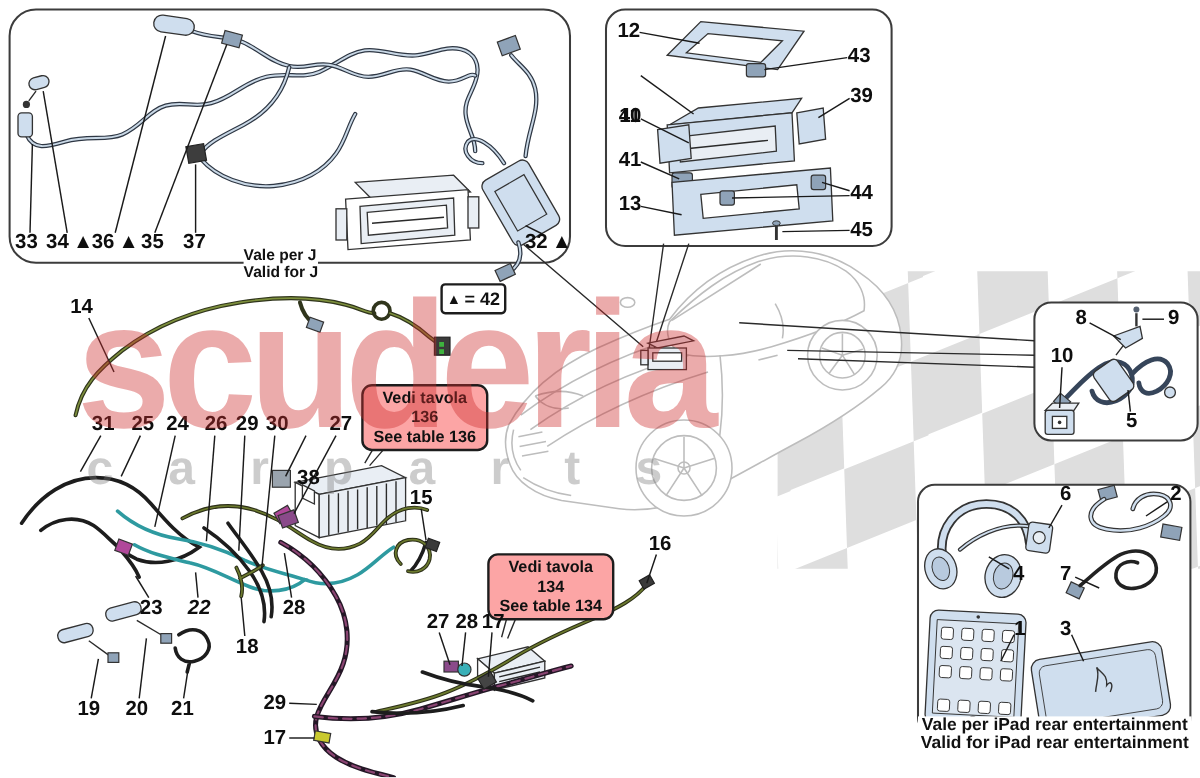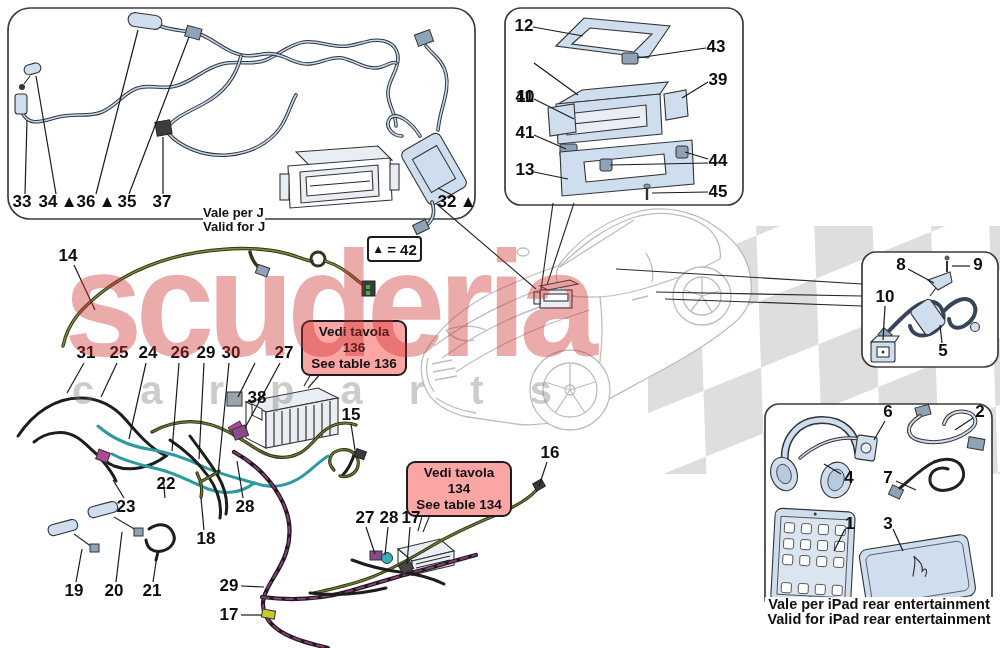--- a/index.html
+++ b/index.html
@@ -436,21 +436,21 @@
       <div class="callout" style="left: 119px; top: 353px;">25</div>
       <div class="callout" style="left: 148px; top: 353px;">24</div>
       <div class="callout" style="left: 180px; top: 353px;">26</div>
       <div class="callout" style="left: 206px; top: 353px;">29</div>
       <div class="callout" style="left: 231px; top: 353px;">30</div>
       <div class="callout" style="left: 257px; top: 353px; margin-top: 45px;">38</div>
       <div class="callout" style="left: 284px; top: 353px;">27</div>
       <div class="callout" style="left: 351px; top: 415px;">15</div>
       <div class="callout" style="left: 550px; top: 453px;">16</div>
       <div class="callout" style="left: 126px; top: 507px;">23</div>
-      <div class="callout" style="left: 166px; top: 484px;">22</div>
+      <div class="callout" style="left: 166px; top: 507px; font-style: italic;">22</div>
       <div class="callout" style="left: 245px; top: 507px;">28</div>
       <div class="callout" style="left: 206px; top: 539px;">18</div>
       <div class="callout" style="left: 74px; top: 591px;">19</div>
       <div class="callout" style="left: 114px; top: 591px;">20</div>
       <div class="callout" style="left: 152px; top: 591px;">21</div>
       <div class="callout" style="left: 229px; top: 586px;">29</div>
       <div class="callout" style="left: 229px; top: 615px;">17</div>
       <div class="callout" style="left: 365px; top: 518px;">27</div>
       <div class="callout" style="left: 389px; top: 518px;">28</div>
       <div class="callout" style="left: 411px; top: 518px;">17</div>

